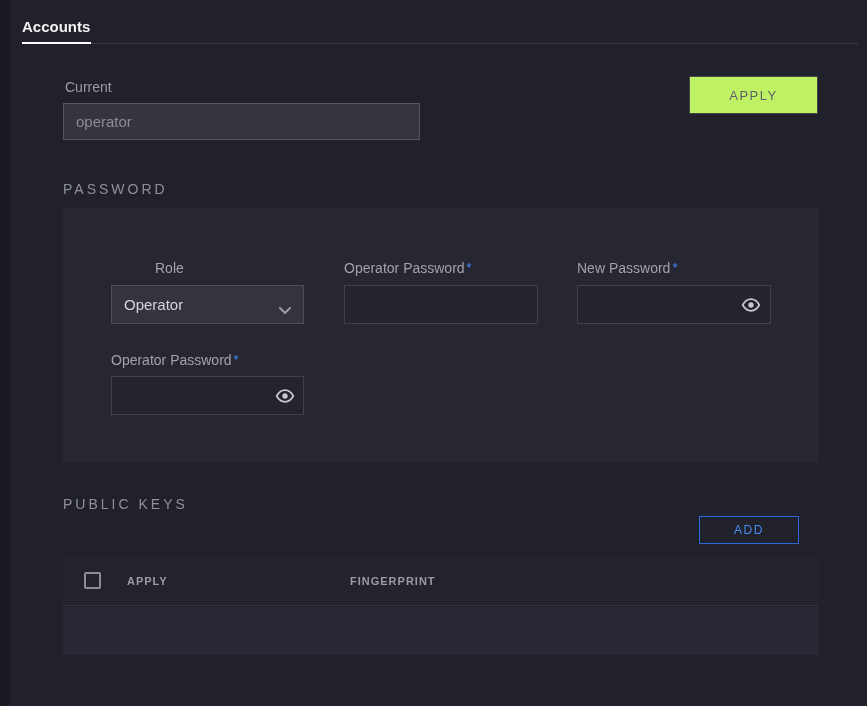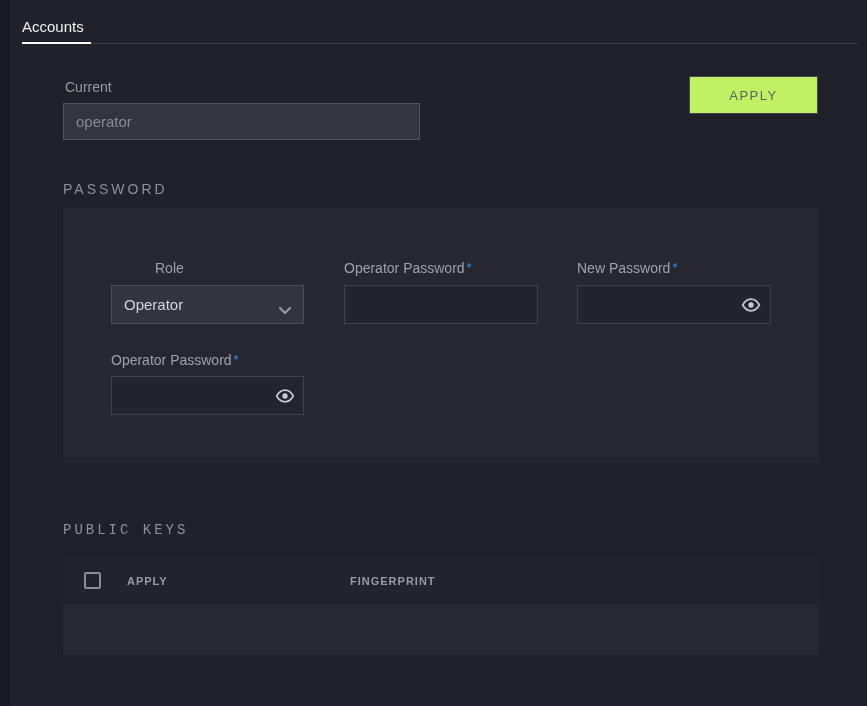--- a/index.html
+++ b/index.html
@@ -3,21 +3,21 @@
 <meta charset="utf-8">
 <style>
   * { margin: 0; padding: 0; box-sizing: border-box; }
   html, body { width: 867px; height: 706px; background: #20212b; }
   body { font-family: "Liberation Sans", sans-serif; position: relative; overflow: hidden; }
 
   .page { position: absolute; inset: 0; background: #20212b; }
   .left-edge { position: absolute; left: 0; top: 0; width: 10px; height: 706px; background: #1a1b22; }
 
   
-  .tab-label { position: absolute; left: 22px; top: 18px; font-size: 15px; color: #f1f1f4; }
+  .tab-label { position: absolute; left: 22px; top: 18px; font-size: 15px; color: #f1f1f4; font-weight: bold; }
   .tab-underline { position: absolute; left: 22px; top: 42px; width: 69px; height: 2px; background: #ffffff; z-index: 2; }
   .tab-divider { position: absolute; left: 22px; top: 43px; width: 836px; height: 1px; background: #3a3b44; }
 
   
   .username-label { position: absolute; left: 65px; top: 79px; font-size: 14px; color: #9b9ba4; }
   .username-input {
     position: absolute; left: 63px; top: 103px; width: 357px; height: 37px;
     background: #34353f; border: 1px solid #55555f; color: #8b8b94;
     font-size: 15px; padding: 0 12px; font-family: "Liberation Sans", sans-serif;
     outline: none;
@@ -25,21 +25,21 @@
   .apply-button {
     position: absolute; left: 689px; top: 76px; width: 129px; height: 38px;
     background: #bef264; border: 1px solid #45454e; color: #60606a;
     font-size: 13px; letter-spacing: 1.5px; font-family: "Liberation Sans", sans-serif;
     cursor: default;
   }
 
   
   .section-heading { position: absolute; font-size: 14px; letter-spacing: 3px; color: #8f909a; }
   .heading-password { left: 63px; top: 181px; }
-  .heading-publickeys { left: 63px; top: 522px; font-family: Liberation Mono, monospace; }
+  .heading-publickeys { left: 63px; top: 496px; }
 
   
   .password-panel { position: absolute; left: 63px; top: 208px; width: 756px; height: 255px; background: #262731; }
 
   .field-label { position: absolute; font-size: 14px; color: #a2a2ab; }
   .required { color: #3f8cfe; font-size: 13px; vertical-align: top; margin-left: 2px; }
 
   .role-label { left: 111px; top: 260px; margin-left: 44px; }
   .role-select {
     position: absolute; left: 111px; top: 285px; width: 193px; height: 39px;
@@ -137,20 +137,21 @@
   </div>
   <input class="panel-input confirm-input" type="password" value="" style="">
   <span class="eye-icon eye-confirm">
     <svg width="20" height="20" viewBox="0 0 24 24">
         <path d="M2 12s4-7 10-7 10 7 10 7-4 7-10 7S2 12 2 12z" fill="none" stroke="#c9c9cf" stroke-width="2"></path>
         <circle cx="12" cy="12" r="3.2" fill="#c9c9cf"></circle>
       </svg>
   </span>
 
   <div class="section-heading heading-publickeys">PUBLIC KEYS</div>
+  <button class="add-button">ADD</button>
 
   <div class="pk-table-header">
     <span class="pk-checkbox"></span>
     <span class="pk-col pk-col-name">APPLY</span>
     <span class="pk-col pk-col-fingerprint">FINGERPRINT</span>
   </div>
   <div class="pk-empty-row"></div>
 
 </div>
 

